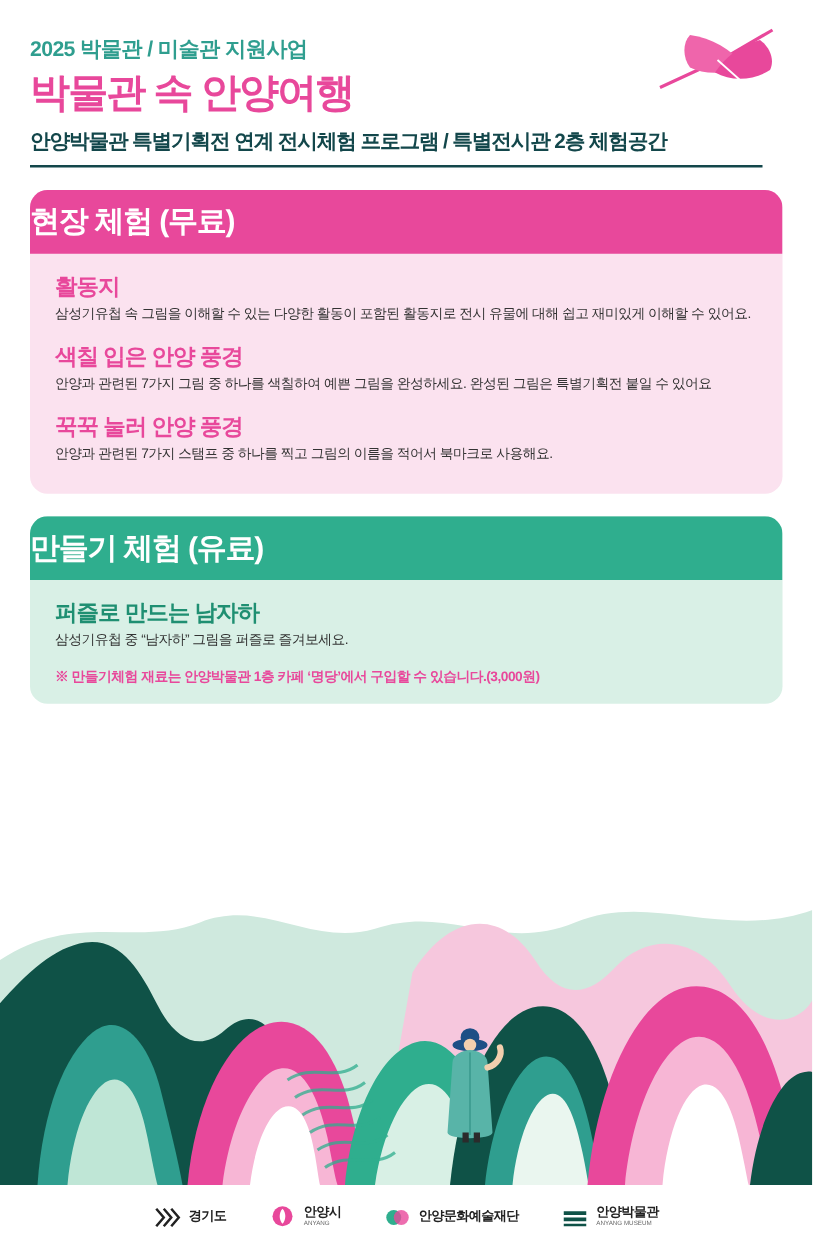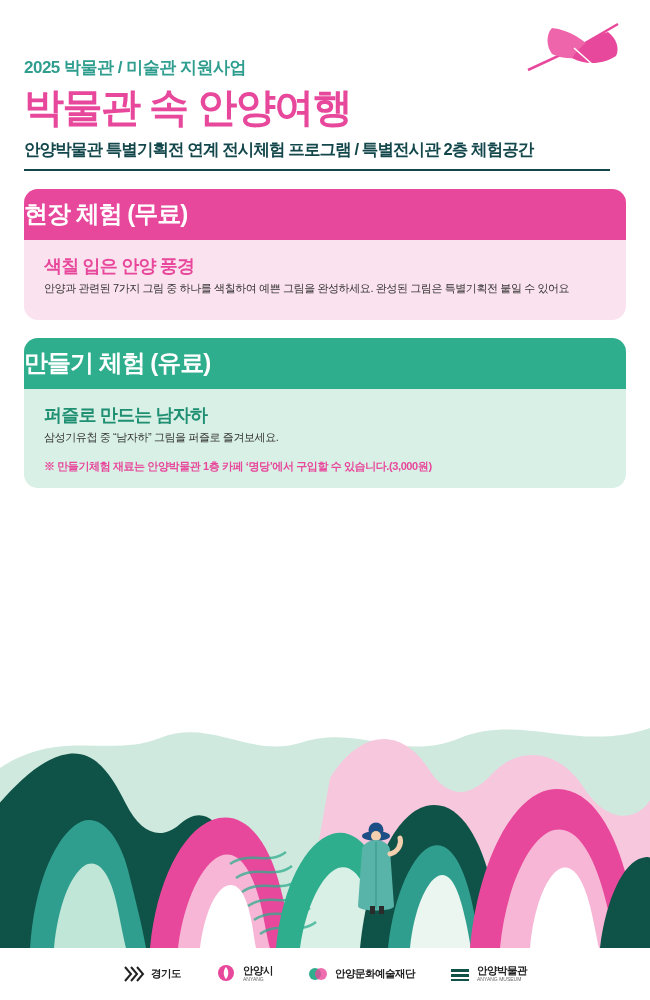--- a/index.html
+++ b/index.html
@@ -20,32 +20,31 @@
     height: 1000px;
     background: #ffffff;
     overflow: hidden;
   }
 
   
   .header {
     position: relative;
     padding: 28px 40px 0 24px;
     z-index: 5;
-    margin-top: 28px;
   }
   .eyebrow {
     color: #2f9e8f;
     font-size: 17px;
     font-weight: bold;
     letter-spacing: -0.5px;
     margin-bottom: 6px;
   }
   .main-title {
     color: #e8489b;
-    font-size: 40px;
+    font-size: 32px;
     font-weight: bold;
     letter-spacing: -1.5px;
     line-height: 1.1;
     margin: 2px 0 10px 0;
   }
   .subtitle {
     color: #13474b;
     font-size: 16.5px;
     font-weight: bold;
     letter-spacing: -0.9px;
@@ -199,22 +198,30 @@
     <div class="eyebrow">2025 박물관 / 미술관 지원사업</div>
     <div class="main-title">박물관 속 안양여행</div>
     <div class="subtitle">안양박물관 특별기획전 연계 전시체험 프로그램 / 특별전시관 2층 체험공간</div>
     <div class="rule"></div>
   </div>
 
   <div class="section free">
     <div class="section-head">현장 체험 (무료)</div>
     <div class="section-body">
       <div class="item">
+        <div class="item-title">활동지</div>
+        <div class="item-desc">삼성기유첩 속 그림을 이해할 수 있는 다양한 활동이 포함된 활동지로 전시 유물에 대해 쉽고 재미있게 이해할 수 있어요.</div>
+      </div>
+      <div class="item">
         <div class="item-title">색칠 입은 안양 풍경</div>
         <div class="item-desc">안양과 관련된 7가지 그림 중 하나를 색칠하여 예쁜 그림을 완성하세요. 완성된 그림은 특별기획전 붙일 수 있어요</div>
+      </div>
+      <div class="item">
+        <div class="item-title">꾹꾹 눌러 안양 풍경</div>
+        <div class="item-desc">안양과 관련된 7가지 스탬프 중 하나를 찍고 그림의 이름을 적어서 북마크로 사용해요.</div>
       </div>
     </div>
   </div>
 
   <div class="section paid">
     <div class="section-head">만들기 체험 (유료)</div>
     <div class="section-body">
       <div class="item">
         <div class="item-title">퍼즐로 만드는 남자하</div>
         <div class="item-desc">삼성기유첩 중 “남자하” 그림을 퍼즐로 즐겨보세요.</div>

